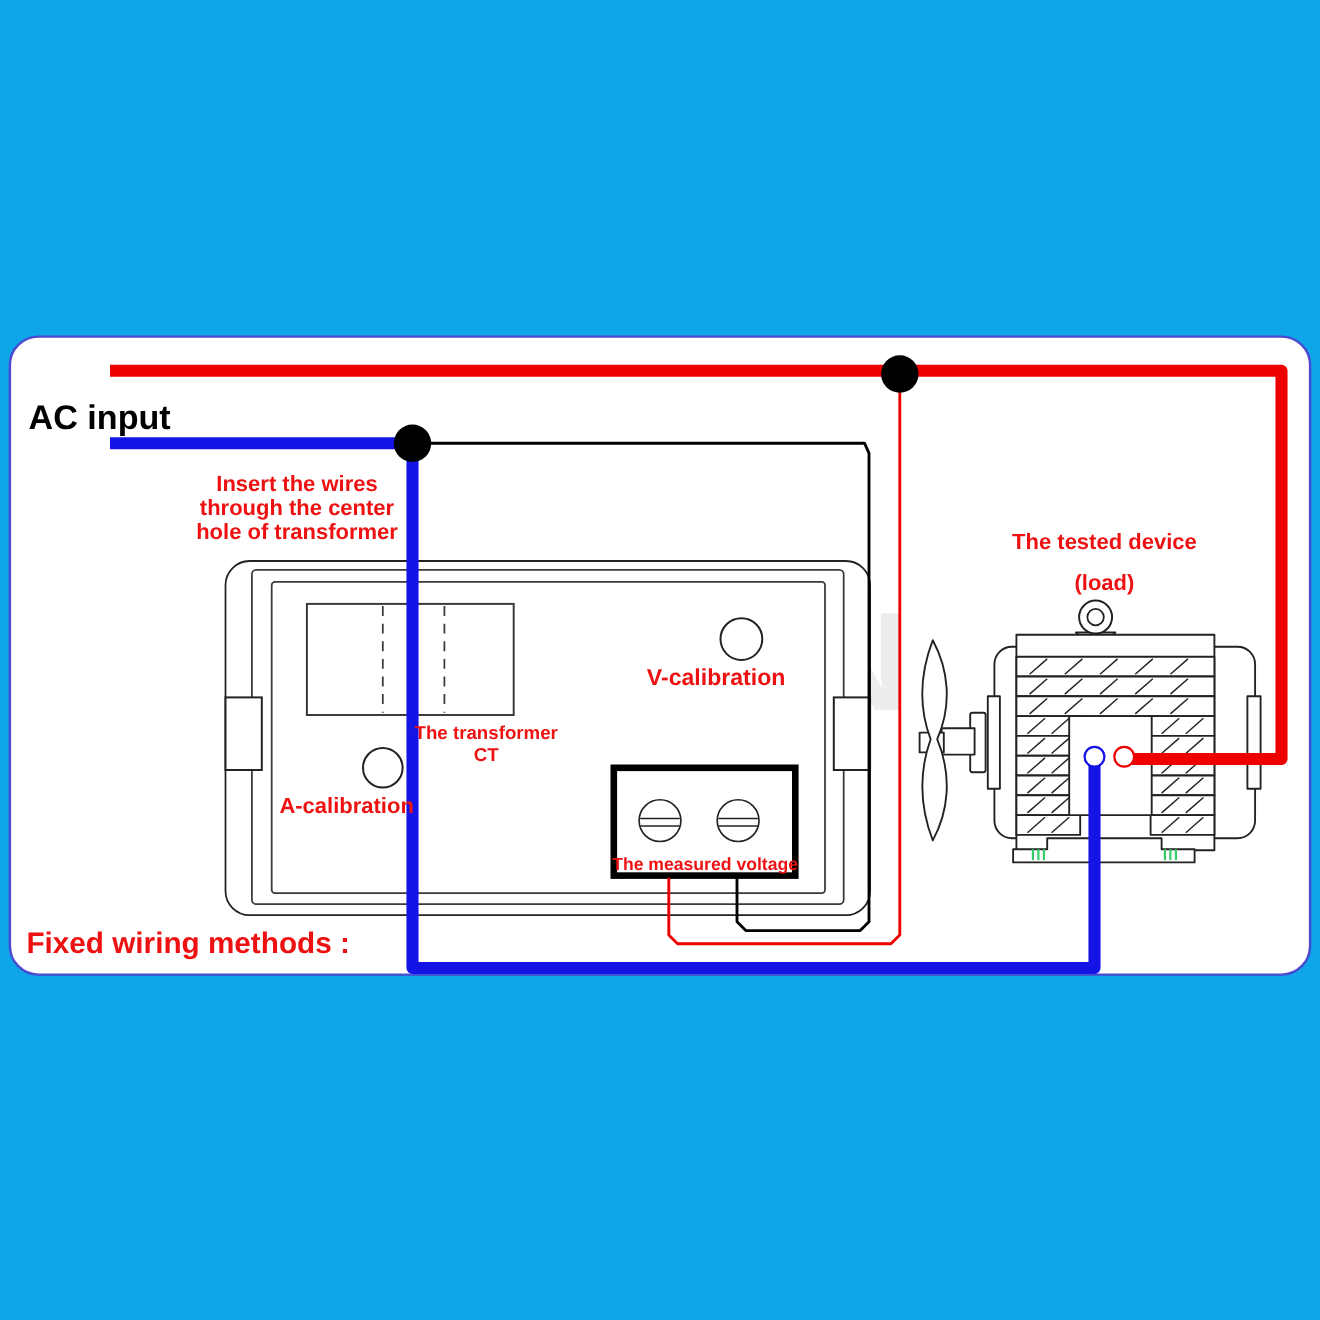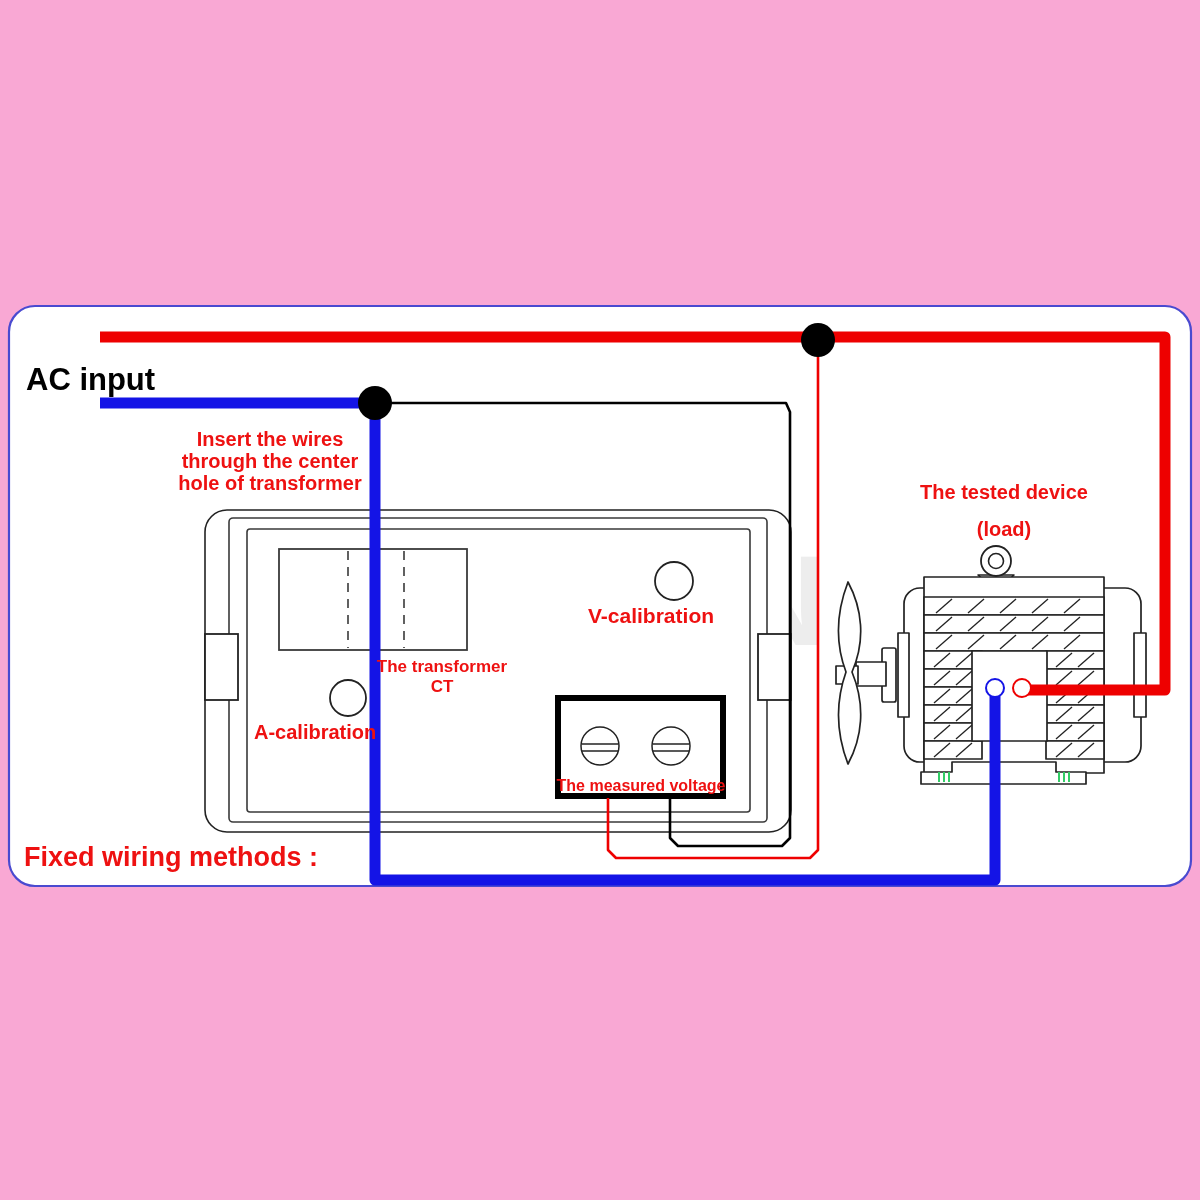--- a/index.html
+++ b/index.html
@@ -2,21 +2,21 @@
 <html><head>
 <meta charset="utf-8">
 <title>Fixed wiring methods</title>
 <style>
   html,body{margin:0;padding:0;background:#ffffff;}
   body{
     width:1200px;height:1200px;
     font-family:"Liberation Sans", sans-serif;
     overflow:hidden;
   }
-  #stage{position:relative;width:1200px;height:1200px;background:#f9a8d4;}
+  #stage{position:relative;width:1200px;height:1200px;background:#0ea5e9;}
   svg#diagram{position:absolute;left:0;top:0;width:1200px;height:1200px;display:block;}
   .lbl{font-family:"Liberation Sans", sans-serif;font-weight:bold;}
 </style>
 </head>
 <body>
 
 <div id="stage">
 
 <svg id="diagram" viewBox="0 0 1200 1200" xmlns="http://www.w3.org/2000/svg">
 

